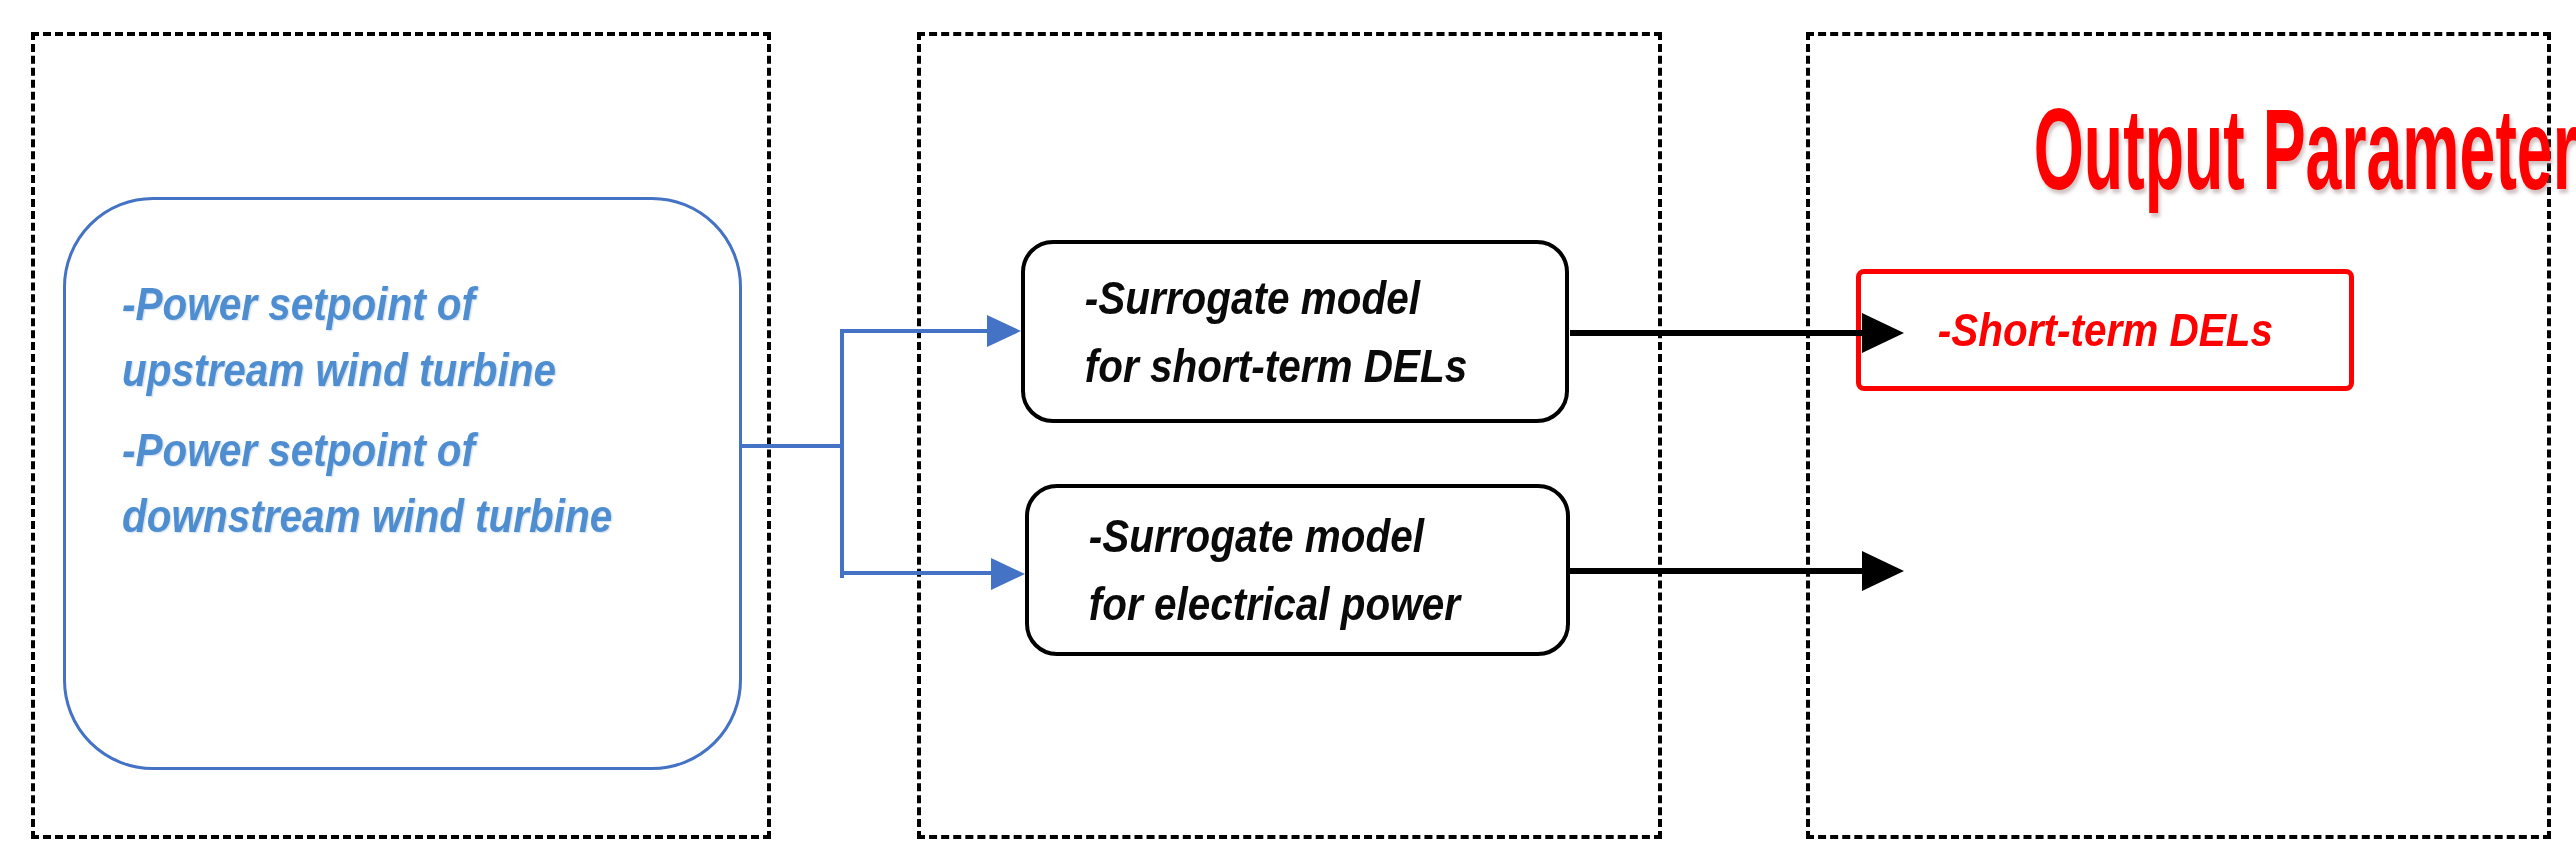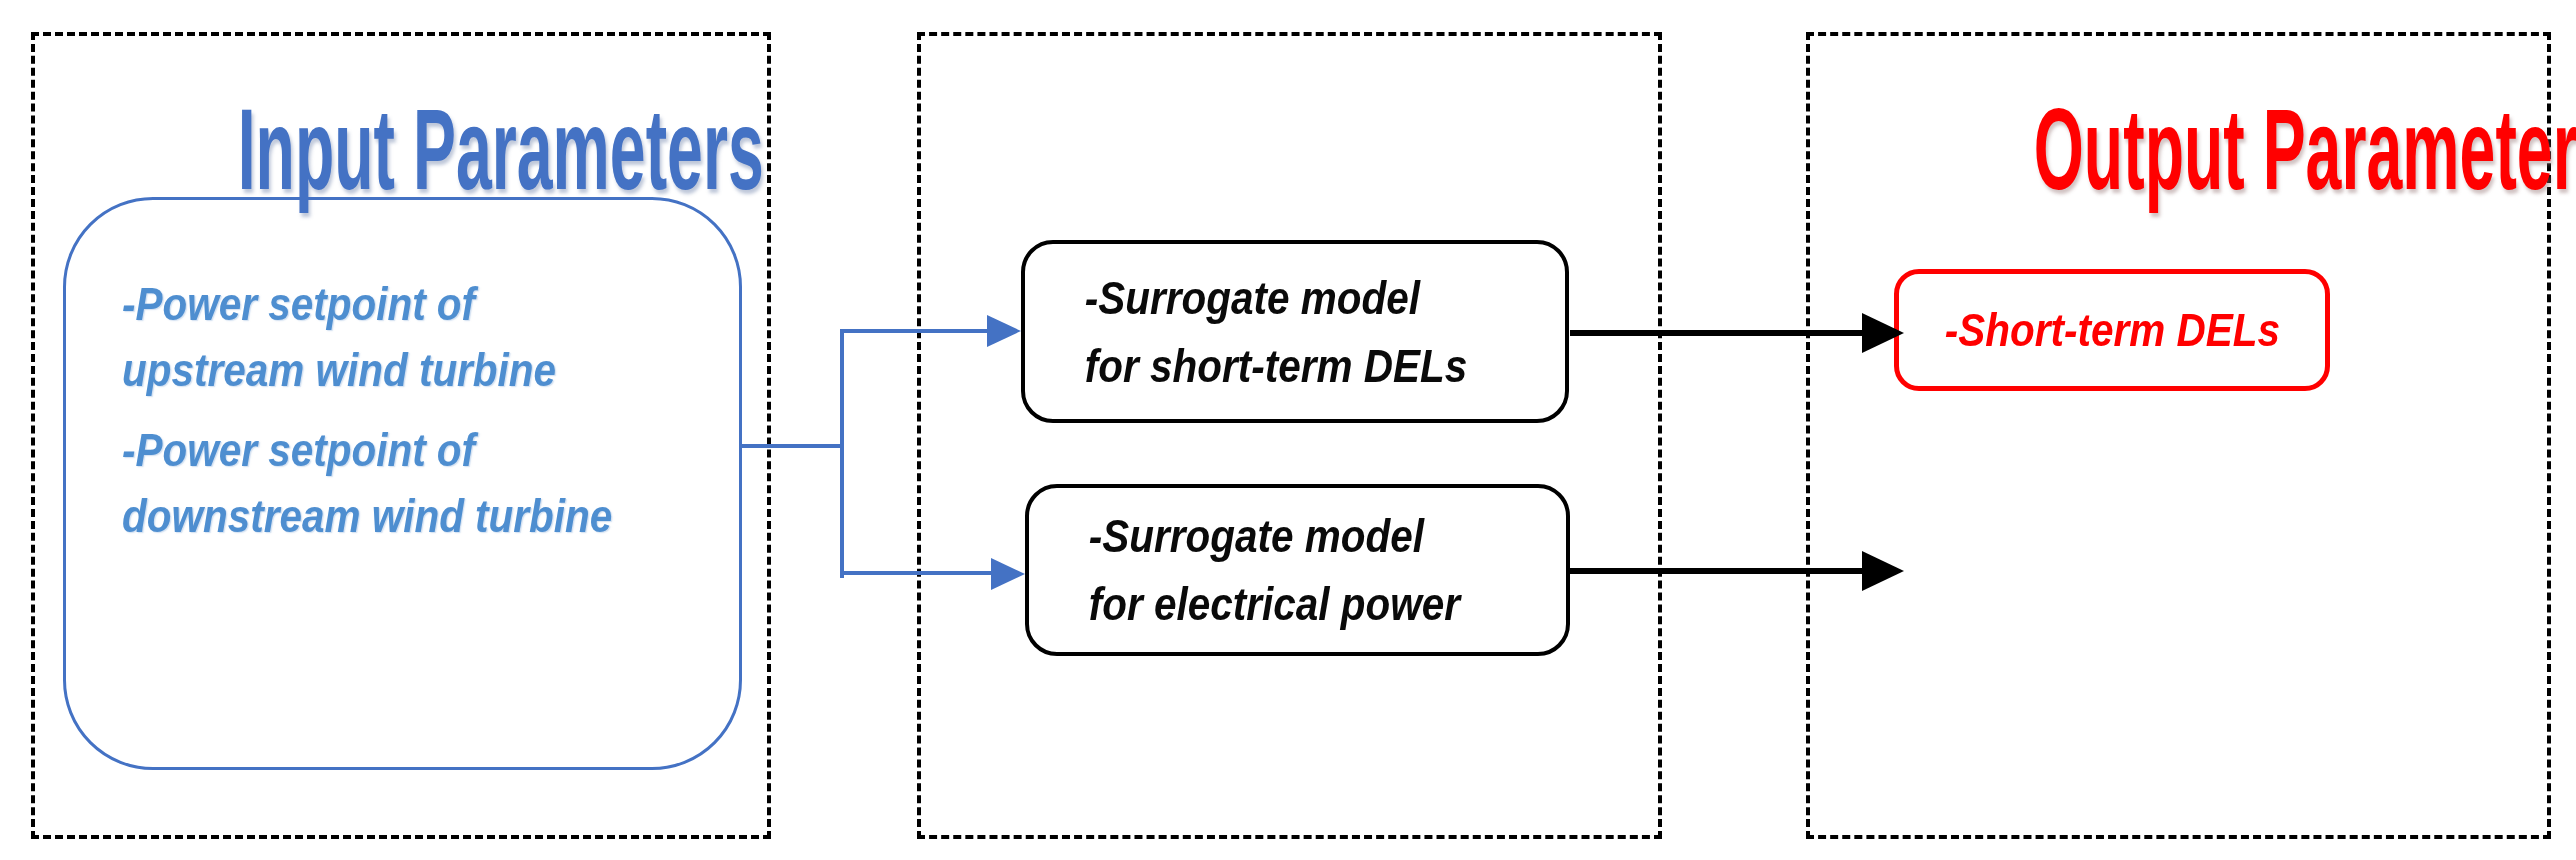--- a/index.html
+++ b/index.html
@@ -119,23 +119,20 @@
 </style>
 </head>
 <body>
 
 <div class="canvas">
 
   <div class="panel" style="left:31px;top:32px;width:740px;height:807px;"></div>
   <div class="panel" style="left:917px;top:32px;width:745px;height:807px;"></div>
   <div class="panel" style="left:1806px;top:32px;width:745px;height:807px;"></div>
 
-  <div class="col-title t-blue" style="left:31px;top:80px;width:740px;">
-    <span class="cond">Input Parameters</span>
-  </div>
   <div class="col-title t-red" style="left:1806px;top:80px;width:745px;">
     <span class="cond">Output Parameters</span>
   </div>
 
   <div class="input-box"></div>
   <div class="input-items">
     <div class="item">
       <span class="cond">-Power setpoint of
 upstream wind turbine</span>
     </div>
@@ -147,21 +144,21 @@
 
   <div class="sbox" style="left:1021px;top:240px;width:548px;height:183px;">
     <span class="cond">-Surrogate model
 for short-term DELs</span>
   </div>
   <div class="sbox" style="left:1025px;top:484px;width:545px;height:172px;">
     <span class="cond">-Surrogate model
 for electrical power</span>
   </div>
 
-  <div class="obox" style="left:1894px;top:269px;width:436px;height:122px;">
+  <div class="obox" style="left:1856px;top:269px;width:498px;height:122px;border-radius:8px;">
     <span class="cond">-Short-term DELs</span>
   </div>
 
   <div class="line-blue" style="left:742px;top:444px;width:102px;height:4.3px;"></div>
   <div class="line-blue" style="left:840px;top:329px;width:4.3px;height:249px;"></div>
   <div class="line-blue" style="left:840px;top:329px;width:151px;height:4.3px;"></div>
   <div class="head head-blue" style="left:987px;top:315px;"></div>
   <div class="line-blue" style="left:840px;top:571px;width:153px;height:4.3px;"></div>
   <div class="head head-blue" style="left:991px;top:558px;"></div>
 

